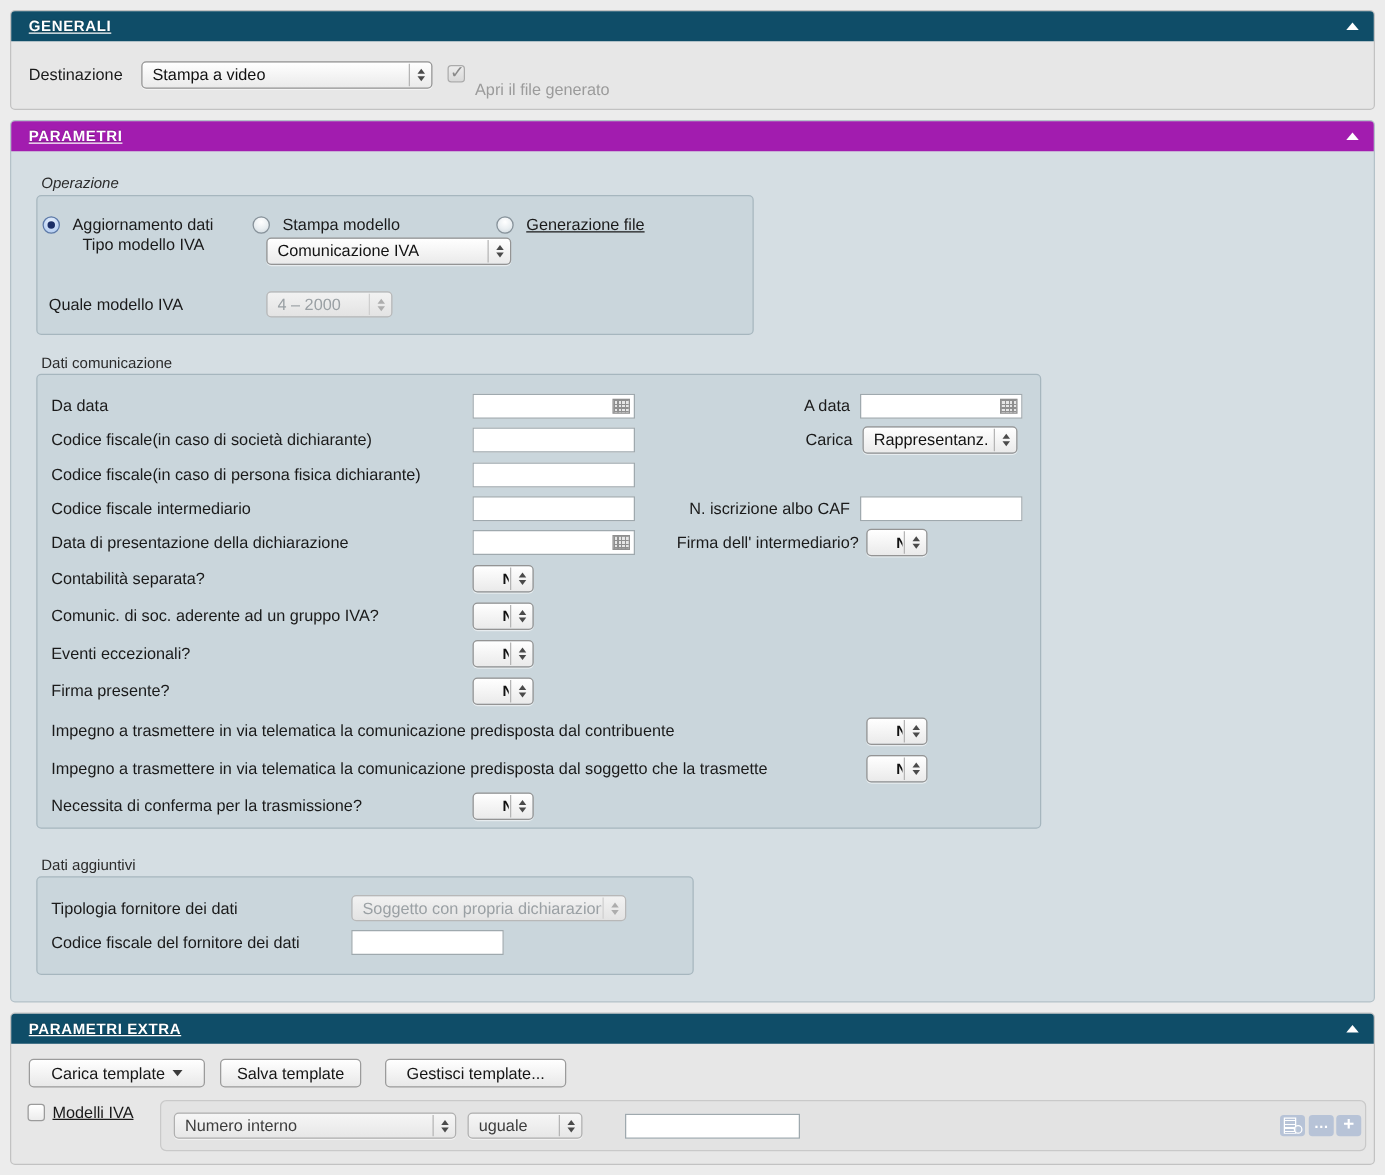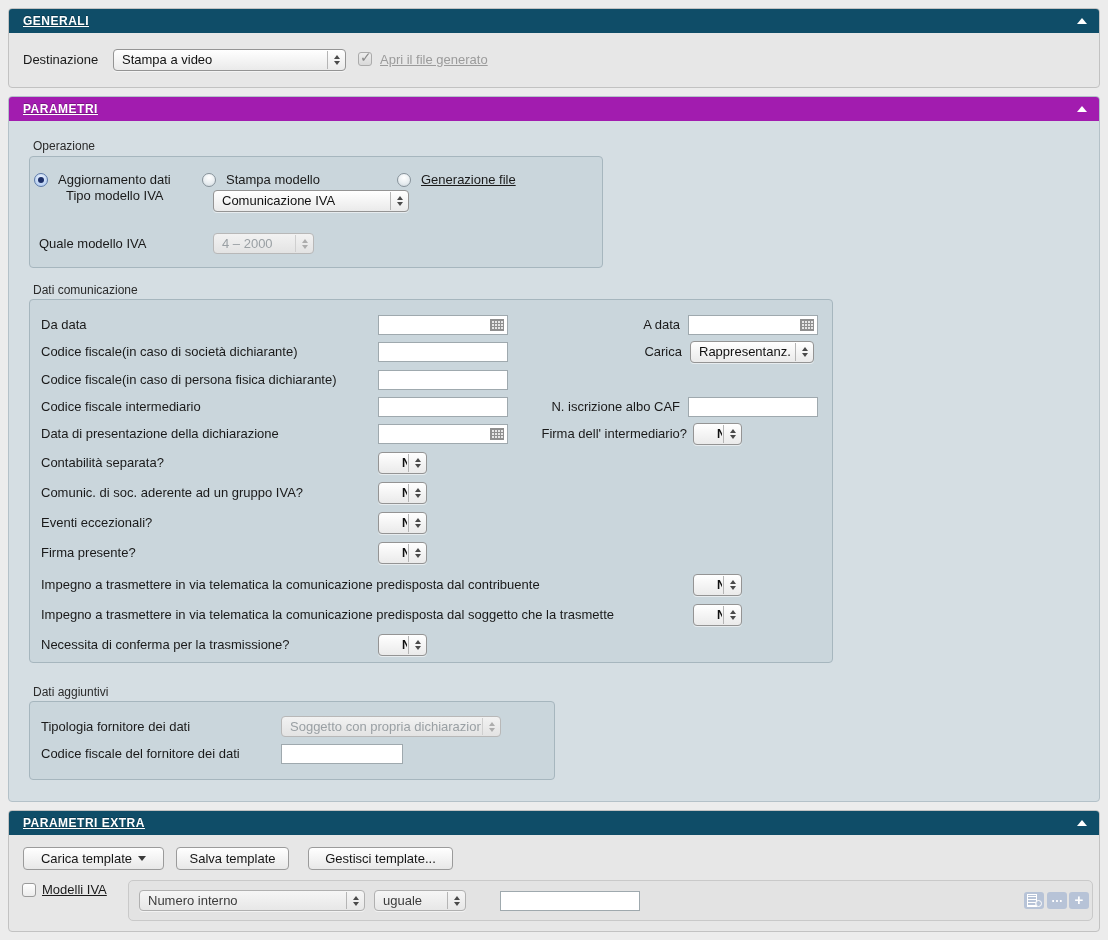--- a/index.html
+++ b/index.html
@@ -70,30 +70,30 @@
   </div>
   <div class="lbl" style="left:14px;top:40px;">Destinazione</div>
   <div class="dd" style="left:104px;top:40px;width:233px;">
     <div class="txt">Stampa a video</div>
     <div class="ctl">
         <span class="arr-up"></span>
         <span class="arr-down"></span>
       </div>
   </div>
   <span class="cb checked-dis" style="left:349px;top:43px;"></span>
-  <div class="lbl graylbl" style="left:371px;top:40px;text-decoration:underline;">Apri il file generato</div>
+  <div class="lbl graylbl" style="left:371px;top:52px;">Apri il file generato</div>
 </div>
 
 <div class="panel" id="p2">
   <div class="phead hdr-blue">
     <div class="t">PARAMETRI</div>
     <span class="carat"></span>
   </div>
 
-  <div class="legend" style="left:24px;top:42px;">Operazione</div>
+  <div class="legend" style="left:24px;top:42px;font-style:italic;">Operazione</div>
   <div class="gbox" style="left:20px;top:59px;width:572px;height:110px;"></div>
   <span class="radio sel" style="left:25px;top:76px;"></span>
   <div class="lbl" style="left:49px;top:72px;">Aggiornamento dati</div>
   <span class="radio" style="left:193px;top:76px;"></span>
   <div class="lbl" style="left:217px;top:72px;">Stampa modello</div>
   <span class="radio" style="left:388px;top:76px;"></span>
   <div class="lbl" style="left:412px;top:72px;text-decoration:underline;">Generazione file</div>
 
   <div class="lbl" style="left:30px;top:88px;margin-left:27px;">Tipo modello IVA</div>
   <div class="dd" style="left:204px;top:93px;width:196px;">

